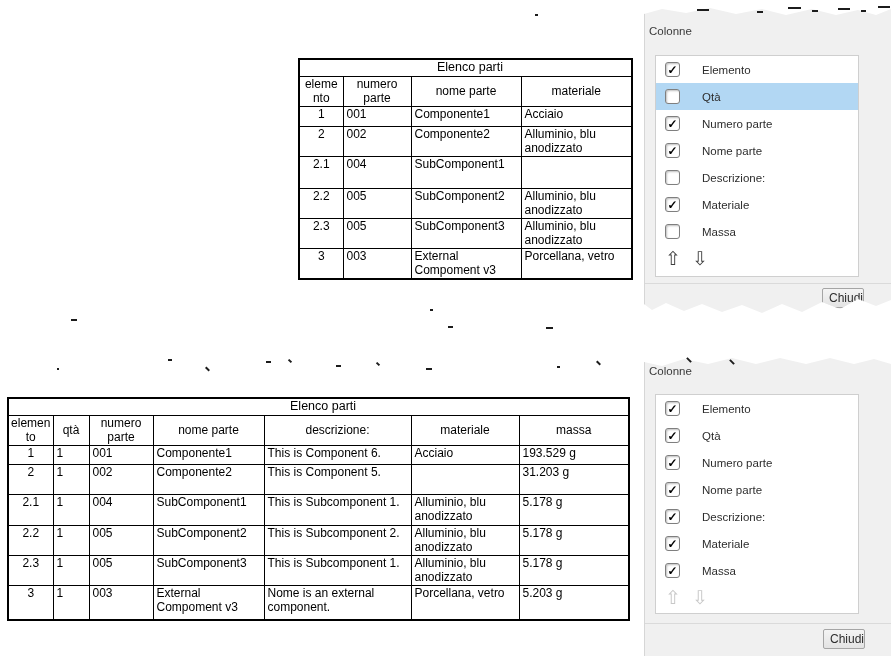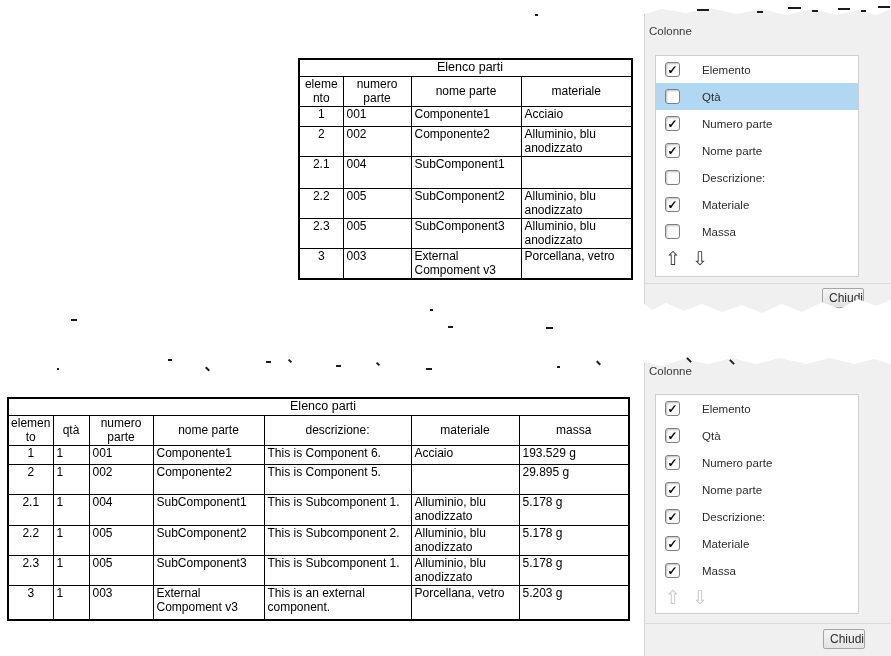--- a/index.html
+++ b/index.html
@@ -184,21 +184,21 @@
         <td>Acciaio</td>
         <td>193.529 g</td>
       </tr>
       <tr class="data-row" style="height: 30px;">
         <td class="c-center">2</td>
         <td>1</td>
         <td>002</td>
         <td>Componente2</td>
         <td>This is Component 5.</td>
         <td></td>
-        <td>29.895 g</td>
+        <td>31.203 g</td>
       </tr>
       <tr class="data-row" style="height: 31px;">
         <td class="c-center">2.1</td>
         <td>1</td>
         <td>004</td>
         <td>SubComponent1</td>
         <td>This is Subcomponent 1.</td>
         <td>Alluminio, blu anodizzato</td>
         <td>5.178 g</td>
       </tr>
@@ -218,21 +218,21 @@
         <td>SubComponent3</td>
         <td>This is Subcomponent 1.</td>
         <td>Alluminio, blu anodizzato</td>
         <td>5.178 g</td>
       </tr>
       <tr class="data-row" style="height: 34px;">
         <td class="c-center">3</td>
         <td>1</td>
         <td>003</td>
         <td>External Compoment v3</td>
-        <td>This is an external component.</td>
+        <td>Nome is an external component.</td>
         <td>Porcellana, vetro</td>
         <td>5.203 g</td>
       </tr>
     </tbody>
   </table>
 
 <section id="panel-top" class="colonne-panel">
   <div class="panel-title">Colonne</div>
   <div class="list-box">
     <div class="list-rows">

